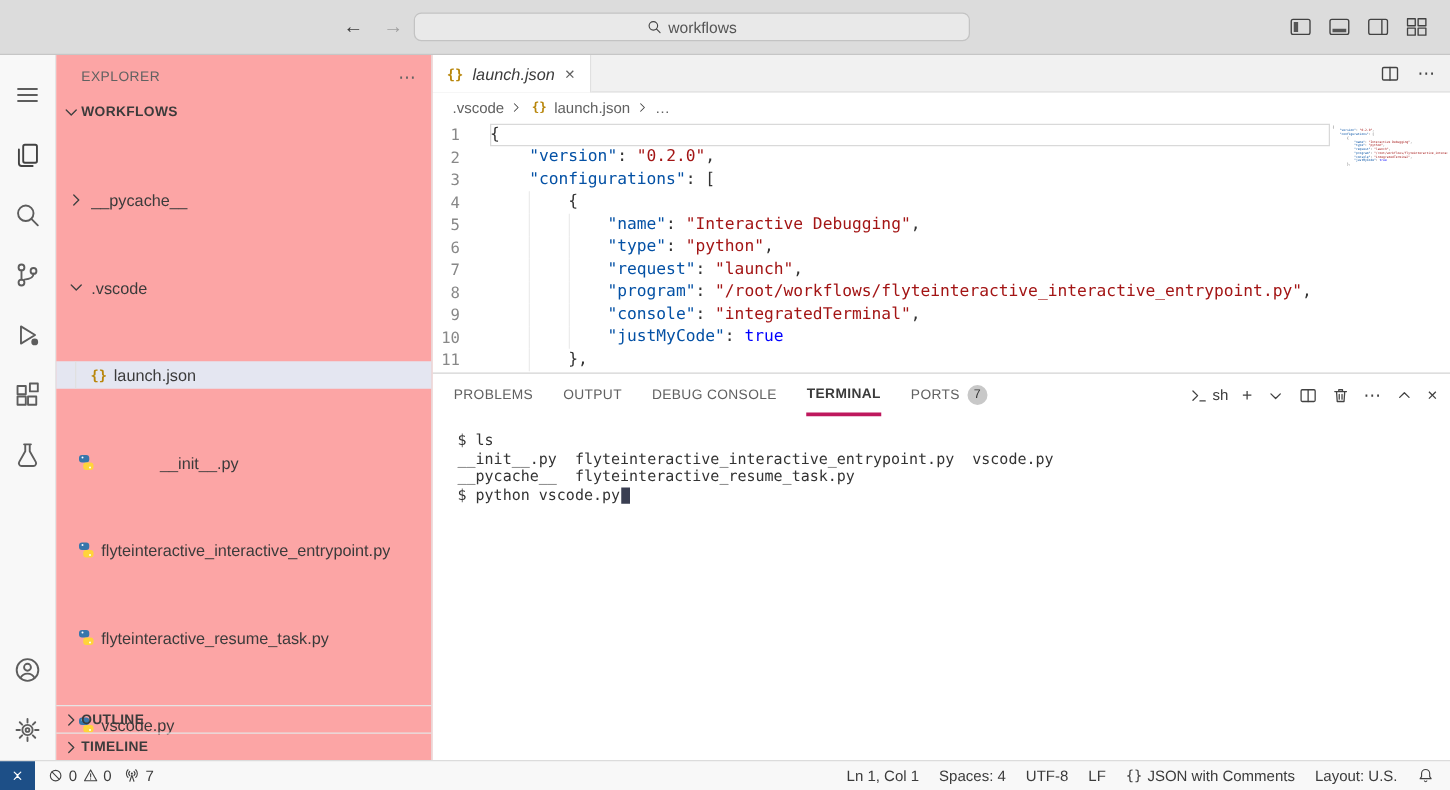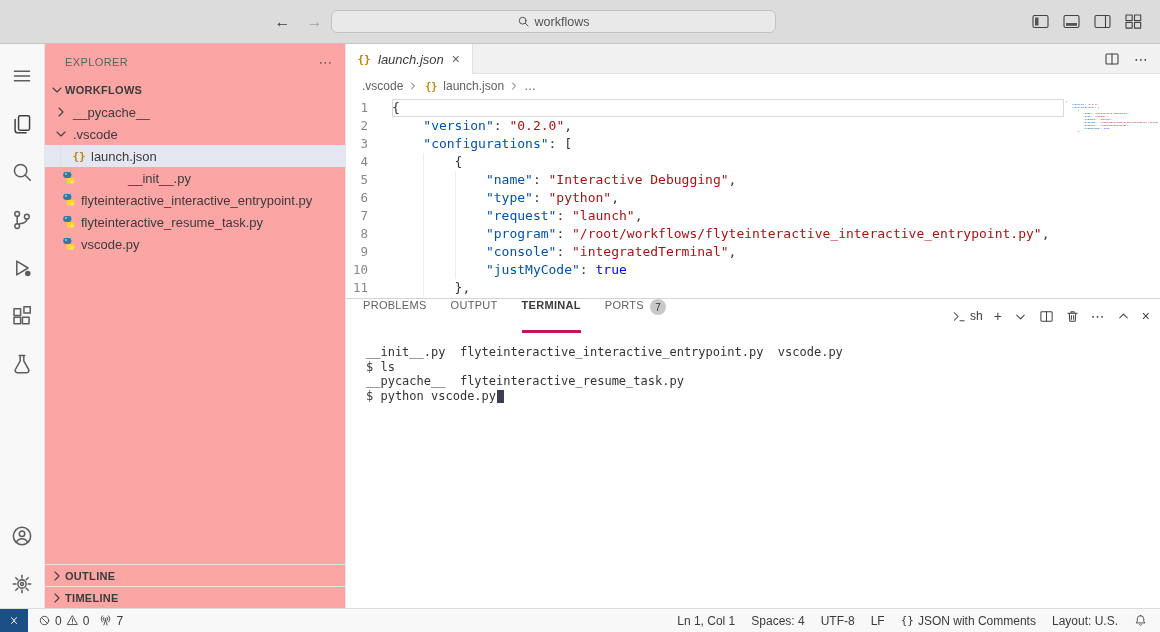--- a/index.html
+++ b/index.html
@@ -28,21 +28,21 @@
   .ab-item.active { opacity:1; }
   .ab-spacer { flex:1; }
   .ab-item svg { width:22px; height:22px; }
 
   
   .sidebar { flex:0 0 301px; background:#fca5a5; border-right:1px solid #e5e5e5; position:relative; font-size:13px; }
   .sb-header { height:35px; display:flex; align-items:center; padding:0 12px 0 20px; font-size:11px; letter-spacing:.4px; color:#616161; }
   .sb-header .more { margin-left:auto; font-size:14px; color:#616161; }
   .sb-root { height:22px; display:flex; align-items:center; font-weight:bold; font-size:11px; letter-spacing:.3px; padding-left:4px; color:#3b3b3b; }
   .sb-root svg, .file-row svg.chev { width:16px; height:16px; flex:0 0 16px; }
-  .file-row { height:22px; display:flex; align-items:center; position:relative; cursor:default; }
+  .file-row { height:22px; display:flex; align-items:center; position:relative; cursor:default;margin-top:48px; }
   .file-row.selected { background:#e4e6f1; }
   .file-row .flabel { white-space:nowrap; overflow:hidden; text-overflow:ellipsis; padding-left:4px; }
   .file-row .py-ic { width:16px; height:16px; flex:0 0 16px; }
   .json-ic { color:#b8860b; font-size:11px; font-weight:bold; font-family:"DejaVu Sans Mono",monospace; flex:0 0 16px; text-align:center; }
   .tguide { position:absolute; left:15px; top:0; bottom:0; width:1px; background:#e0e0e0; }
   .sb-bottom { position:absolute; left:0; right:0; bottom:0; }
   .sb-section { height:22px; display:flex; align-items:center; border-top:1px solid #e5e5e5; font-weight:bold; font-size:11px; letter-spacing:.3px; padding-left:4px; color:#3b3b3b; }
   .sb-section svg { width:16px; height:16px; }
 
   
@@ -71,21 +71,21 @@
   .t-k { color:#0451a5; }
   .t-s { color:#a31515; }
   .t-b { color:#0000ff; }
   .minimap { position:absolute; top:2px; right:2px; width:92px; height:196px; overflow:hidden; }
   .mm-inner { font-family:"DejaVu Sans Mono",monospace; font-size:8px; line-height:10px; white-space:pre; transform:scale(.3); transform-origin:0 0; width:334%; }
 
   
   .panel { flex:1; border-top:1px solid #d4d4d4; display:flex; flex-direction:column; min-height:0; }
   .panel-header { flex:0 0 34px; display:flex; align-items:center; padding:0 10px 0 17px; }
   .ptabs { display:flex; align-items:center; gap:24px; height:100%; }
-  .ptab { height:100%; display:flex; align-items:flex-start; gap:6px; font-size:11px; letter-spacing:.3px; color:#616161; border-bottom:1px solid transparent; }
+  .ptab { height:100%; display:flex; align-items:center; gap:6px; font-size:11px; letter-spacing:.3px; color:#616161; border-bottom:1px solid transparent; }
   .ptab.active { color:#3b3b3b; border-bottom:3px solid #be185d;font-weight:bold; }
   .pbadge { width:16px; height:16px; border-radius:50%; background:#c8c8c8; color:#333; font-size:10px; display:flex; align-items:center; justify-content:center; letter-spacing:0; }
   .panel-actions { margin-left:auto; display:flex; align-items:center; gap:11px; color:#424242; }
   .panel-actions svg { width:15px; height:15px; }
   .shellbtn { display:flex; align-items:center; gap:3px; font-size:12px; color:#3b3b3b; }
   .glyphbtn { font-size:14px; color:#424242; line-height:1; }
   .terminal { flex:1; padding:12px 0 0 20px; font-family:"DejaVu Sans Mono",monospace; font-size:12px; line-height:14.5px; color:#333; overflow:hidden; }
   .term-line { white-space:pre; }
   .cursor { display:inline-block; width:7px; height:13px; background:#3a3f52; vertical-align:text-bottom; margin-left:1px; }
 
@@ -372,20 +372,23 @@
 
       <div class="panel">
         <div class="panel-header">
           <div class="ptabs" id="panel-tabs">
               <span class="ptab">
                 <span>PROBLEMS</span>
               </span>
               <span class="ptab">
                 <span>OUTPUT</span>
               </span>
+              <span class="ptab">
+                <span>DEBUG CONSOLE</span>
+              </span>
               <span class="ptab active">
                 <span>TERMINAL</span>
               </span>
               <span class="ptab">
                 <span>PORTS</span>
                 <span class="pbadge">7</span>
               </span>
             </div>
           <div class="panel-actions">
             <span class="shellbtn">
@@ -406,22 +409,22 @@
                 <path d="M3 4.5h10M6.4 4.5V3h3.2v1.5M4.5 4.5l.6 8.5h5.8l.6-8.5M6.8 7v4M9.2 7v4"></path>
               </svg>
             <span class="glyphbtn">⋯</span>
             <svg class="ic" viewBox="0 0 16 16">
                 <path d="M4 9.5l4-4 4 4"></path>
               </svg>
             <span class="glyphbtn">×</span>
           </div>
         </div>
         <div class="terminal" id="terminal">
+            <div class="term-line">$ ls</div>
             <div class="term-line">__init__.py  flyteinteractive_interactive_entrypoint.py  vscode.py</div>
-            <div class="term-line">$ ls</div>
             <div class="term-line">__pycache__  flyteinteractive_resume_task.py</div>
             <div class="term-line">$ python vscode.py<span class="cursor"></span></div>
           </div>
       </div>
 
     </div>
   </div>
 
   <div class="statusbar">
     <div class="remote">

